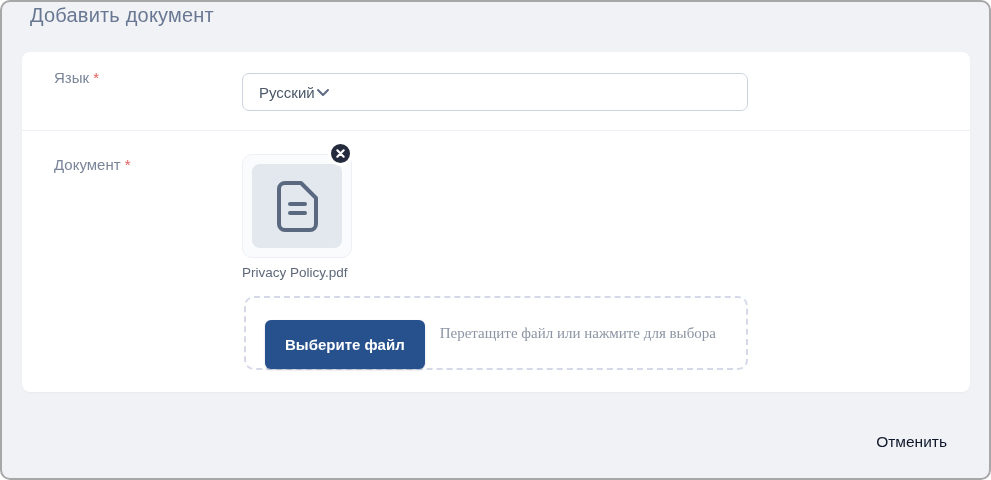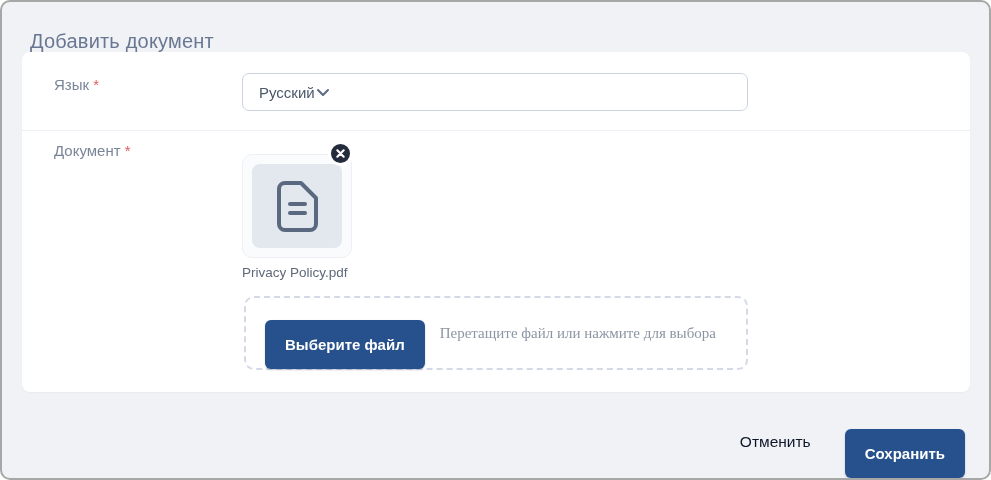--- a/index.html
+++ b/index.html
@@ -12,21 +12,21 @@
     height: 480px;
     background: #f1f2f6;
     border: 2px solid #a7a7a7;
     border-radius: 10px;
     overflow: hidden;
   }
 
   .page-title {
     position: absolute;
     left: 28px;
-    top: 28px;
+    top: 2px;
     font-size: 20px;
     font-weight: 400;
     color: #697892;
     letter-spacing: 0.2px;
   }
 
   .card {
     position: absolute;
     left: 20px;
     top: 50px;
@@ -38,22 +38,22 @@
   }
 
   .field-label {
     position: absolute;
     left: 32px;
     font-size: 15px;
     color: #7b8598;
   }
   .req { color: #e25c5c; }
 
-  .label-language { top: 24px; }
-  .label-document { top: 90px; }
+  .label-language { top: 17px; }
+  .label-document { top: 104px; }
 
   .select {
     position: absolute;
     left: 220px;
     top: 21px;
     width: 506px;
     height: 38px;
     background: #ffffff;
     border: 1px solid #ccd3df;
     border-radius: 7px;
@@ -224,16 +224,15 @@
 
     <div class="dropzone">
       <button class="btn-primary">Выберите файл</button>
       <span class="hint">Перетащите файл или нажмите для выбора</span>
     </div>
 
   </div>
 
   <div class="footer">
     <button class="btn-text">Отменить</button>
-    <button class="btn-primary">Сохранить</button>
   </div>
 
 </div>
 
 </body></html>

